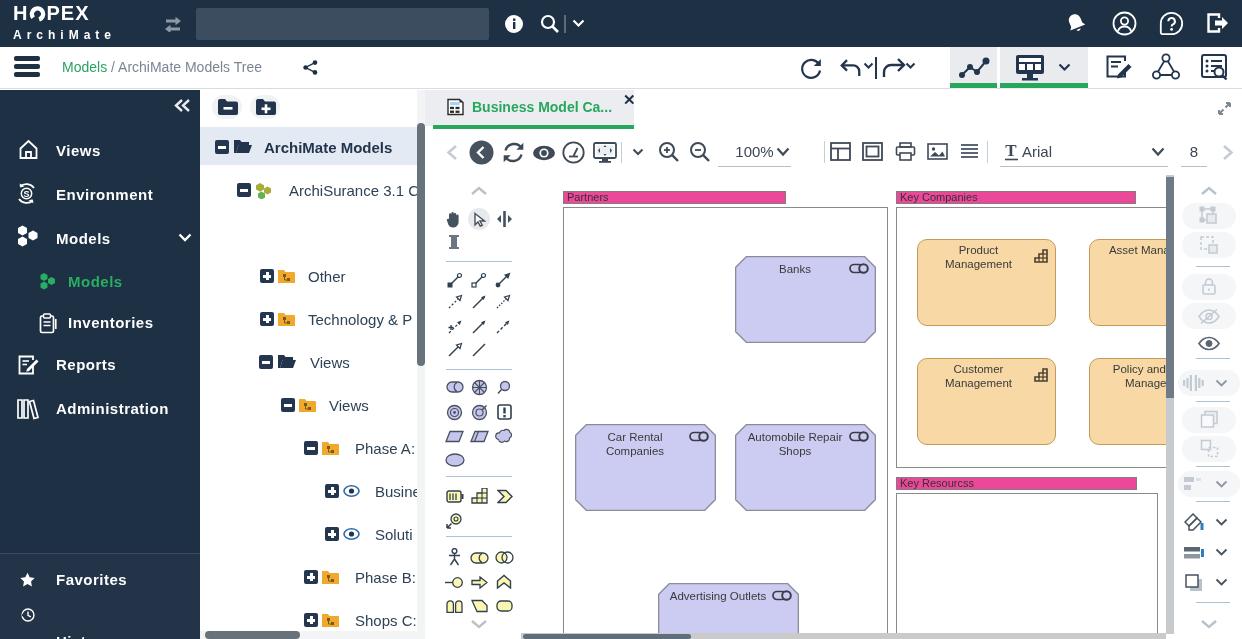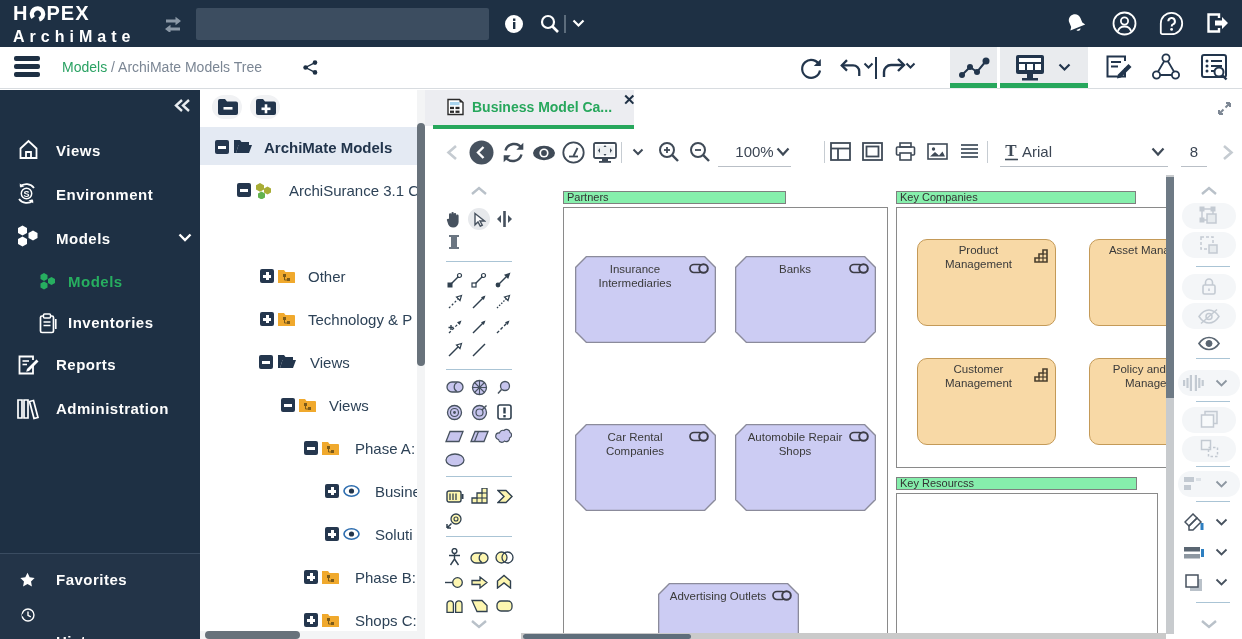--- a/index.html
+++ b/index.html
@@ -4,21 +4,21 @@
 <style>
 * { margin:0; padding:0; box-sizing:border-box; }
 html,body { width:1242px; height:639px; overflow:hidden; }
 body { font-family:"Liberation Sans", sans-serif; position:relative; background:#fff; }
 .abs { position:absolute; }
 svg { display:block; }
 
 
 #topbar { position:absolute; left:0; top:0; width:1242px; height:47px; background:#1e3044; }
 #logo1 { position:absolute; left:13px; top:2px; color:#fff; font-size:20px; font-weight:bold; letter-spacing:1px; display:flex; align-items:center; }
-#logo2 { position:absolute; left:13px; top:28px; color:#fff; font-size:16px; font-weight:bold; letter-spacing:5px; }
+#logo2 { position:absolute; left:13px; top:28px; color:#fff; font-size:12px; font-weight:bold; letter-spacing:5px; }
 #searchbox { position:absolute; left:196px; top:8px; width:293px; height:32px; background:#3c4d60; border-radius:2px; }
 
 
 #bar2 { position:absolute; left:0; top:47px; width:1242px; height:42px; background:#fff; border-bottom:1px solid #d8dce0; }
 #crumb2 { position:absolute; left:62px; top:12px; font-size:14px; color:#7b8694; }
 #crumb2 .green { color:#2aa263; }
 .gbtn { position:absolute; top:0; height:42px; background:#e9ebee; }
 .gbtn:after { content:""; position:absolute; left:0; right:0; bottom:1px; height:5px; background:#27a75c; }
 
 
@@ -34,21 +34,21 @@
 
 
 #canvas { position:absolute; left:431px; top:89px; width:811px; height:550px; background:#fff; }
 #tab { position:absolute; left:0; top:1px; width:203px; height:36px; background:#ecedf1; }
 #tabline { position:absolute; left:2px; top:36px; width:201px; height:4px; background:#27a75c; }
 #tabtxt { position:absolute; left:41px; top:10px; font-size:14px; font-weight:bold; color:#27a75c; }
 #tabx { position:absolute; left:192px; top:2px; font-size:15px; font-weight:bold; color:#1e3044; }
 
 
 #view { position:absolute; left:0; top:86px; width:735px; height:459px; overflow:hidden; background:#fff; }
-.zone-h { position:absolute; background:#86efac; border:1.4px solid #7f7f7f; font-size:11px; color:#333; padding-left:3px; line-height:11px; }
+.zone-h { position:absolute; background:#ec4899; border:1.4px solid #7f7f7f; font-size:11px; color:#333; padding-left:3px; line-height:11px; }
 .zone-b { position:absolute; border:1.4px solid #8a8a8a; }
 .pbox { position:absolute; width:141px; height:87px; background:#8b8b9b;
   clip-path:polygon(11px 0, calc(100% - 11px) 0, 100% 11px, 100% calc(100% - 11px), calc(100% - 11px) 100%, 11px 100%, 0 calc(100% - 11px), 0 11px); }
 .pbox .in { position:absolute; left:1.3px; top:1.3px; right:1.3px; bottom:1.3px; background:#ccccf3;
   clip-path:polygon(10.4px 0, calc(100% - 10.4px) 0, 100% 10.4px, 100% calc(100% - 10.4px), calc(100% - 10.4px) 100%, 10.4px 100%, 0 calc(100% - 10.4px), 0 10.4px); }
 .obox { position:absolute; width:139px; height:87px; background:#f8d9a6; border:1.4px solid #c49a58; border-radius:10px; }
 .btxt { position:absolute; left:0; width:100%; text-align:center; font-size:11.5px; line-height:14px; color:#3a3a3a; }
 .pbox .btxt { width:calc(100% - 21px); }
 .obox .btxt.wi { width:calc(100% - 16px); }
 
@@ -512,28 +512,20 @@
   </div>
   <div id="view">
 
     <div class="zone-b" style="left:132px;top:32px;width:325px;height:616px"></div>
     <div class="zone-h" style="left:132px;top:16px;width:223px;height:13px">Partners</div>
     <div class="zone-b" style="left:465px;top:32px;width:600px;height:261px"></div>
     <div class="zone-h" style="left:465px;top:16px;width:240px;height:13px">Key Companies</div>
     <div class="zone-b" style="left:465px;top:318px;width:262px;height:330px"></div>
     <div class="zone-h" style="left:465px;top:302px;width:241px;height:13px">Key Resourcss</div>
 
-    <div class="pbox" style="left:144px;top:81px">
-        <div class="in"></div>
-      <div class="btxt" style="top:6px">Insurance<br>Intermediaries</div>
-      <svg class="abs" style="left:114px;top:7px" width="20" height="11" viewBox="0 0 20 11">
-          <rect x="1" y="1.5" width="13" height="8" rx="4" fill="none" stroke="#3c3c46" stroke-width="1.7"></rect>
-          <circle cx="14.5" cy="5.5" r="4.3" fill="#ccccf3" stroke="#3c3c46" stroke-width="2"></circle>
-        </svg>
-    </div>
     <div class="pbox" style="left:304px;top:81px">
         <div class="in"></div>
       <div class="btxt" style="top:6px">Banks</div>
       <svg class="abs" style="left:114px;top:7px" width="20" height="11" viewBox="0 0 20 11">
           <rect x="1" y="1.5" width="13" height="8" rx="4" fill="none" stroke="#3c3c46" stroke-width="1.7"></rect>
           <circle cx="14.5" cy="5.5" r="4.3" fill="#ccccf3" stroke="#3c3c46" stroke-width="2"></circle>
         </svg>
     </div>
     <div class="pbox" style="left:144px;top:249px">
         <div class="in"></div>

